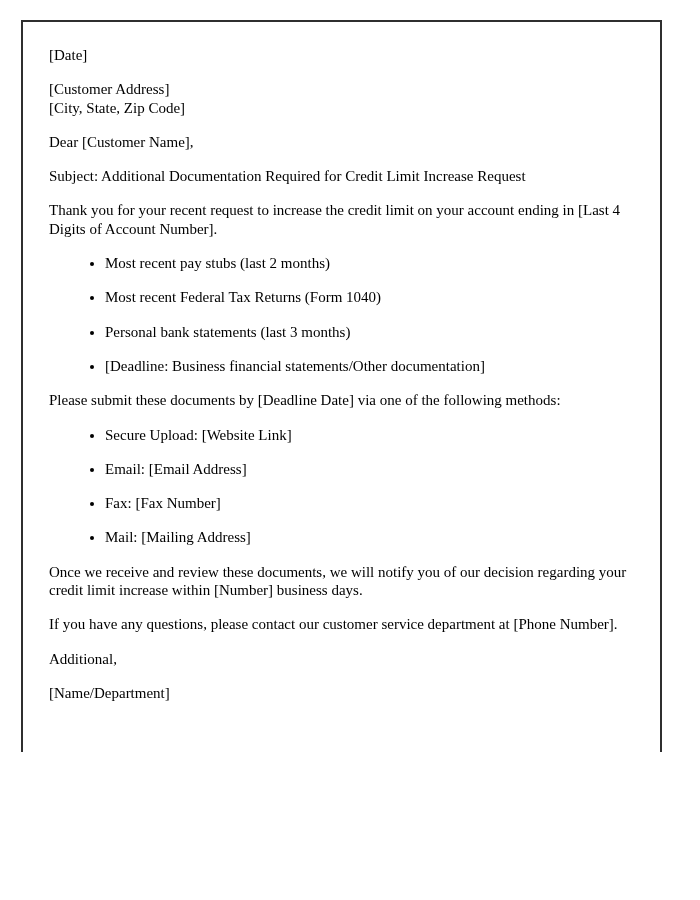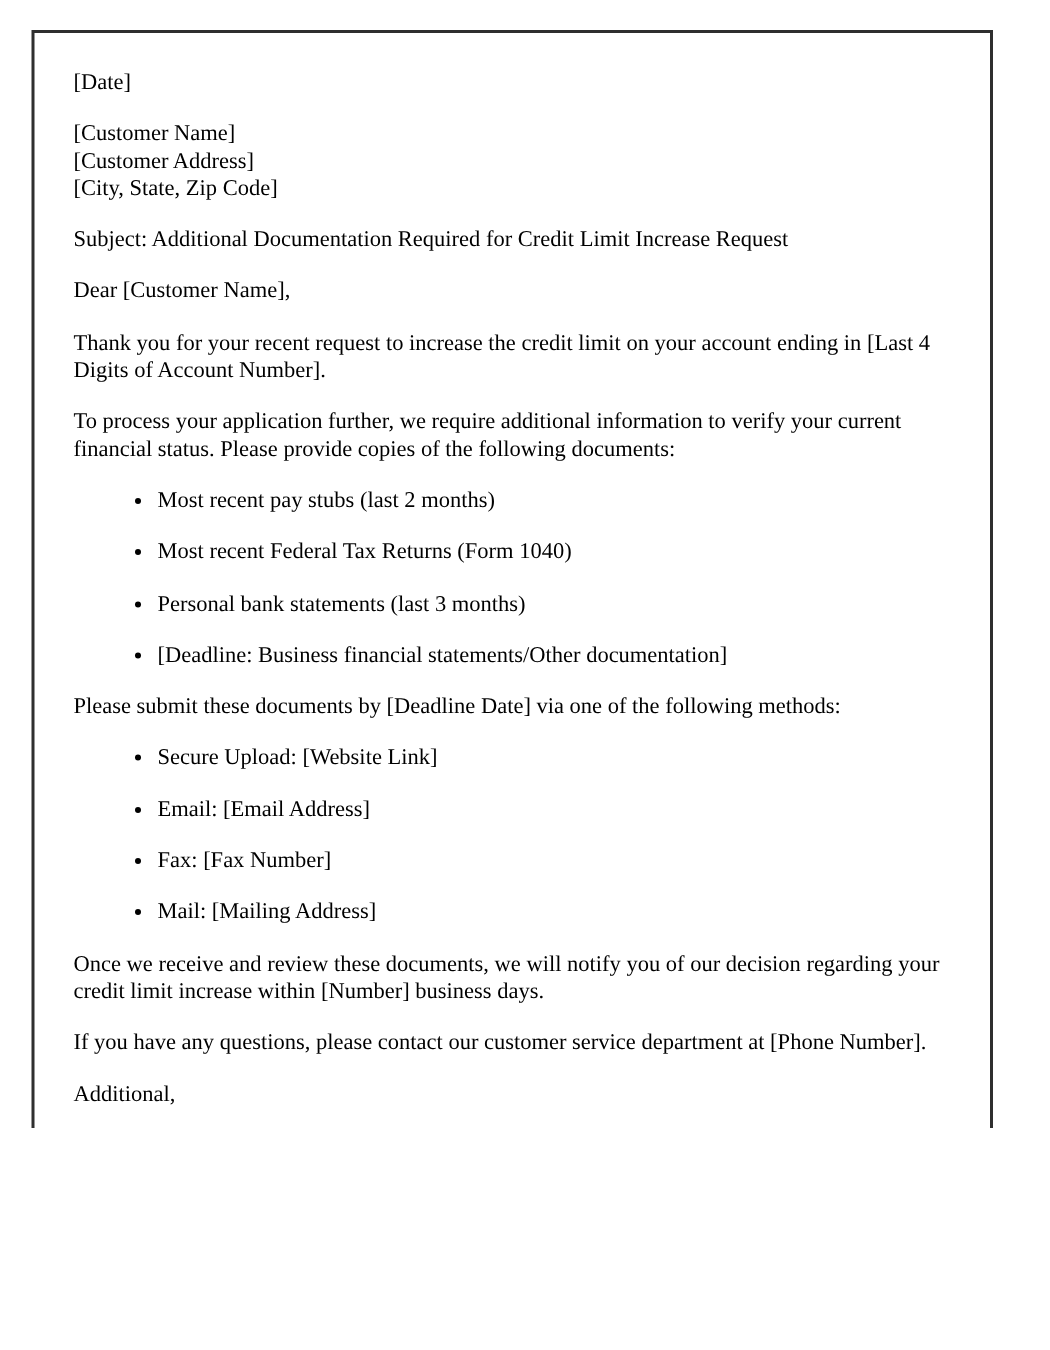--- a/index.html
+++ b/index.html
@@ -50,32 +50,30 @@
 </head>
 <body>
 
 <div class="canvas">
   <div class="page">
 
     <p class="first">[Date]</p>
 
     <p class="addr-block">
       </p>
-      <div>[Customer Name]</div>
       <div>[Customer Address]</div>
       <div>[City, State, Zip Code]</div>
     <p></p>
 
+    <p>Dear [Customer Name],</p>
+
     <p>Subject: Additional Documentation Required for Credit Limit Increase Request</p>
-
-    <p>Dear [Customer Name],</p>
 
     <p>Thank you for your recent request to increase the credit limit on your account ending in [Last 4 Digits of Account Number].</p>
 
-    <p>To process your application further, we require additional information to verify your current financial status. Please provide copies of the following documents:</p>
 
     <ul>
       <li>Most recent pay stubs (last 2 months)</li>
       <li>Most recent Federal Tax Returns (Form 1040)</li>
       <li>Personal bank statements (last 3 months)</li>
       <li>[Deadline: Business financial statements/Other documentation]</li>
     </ul>
 
     <p>Please submit these documents by [Deadline Date] via one of the following methods:</p>
 

